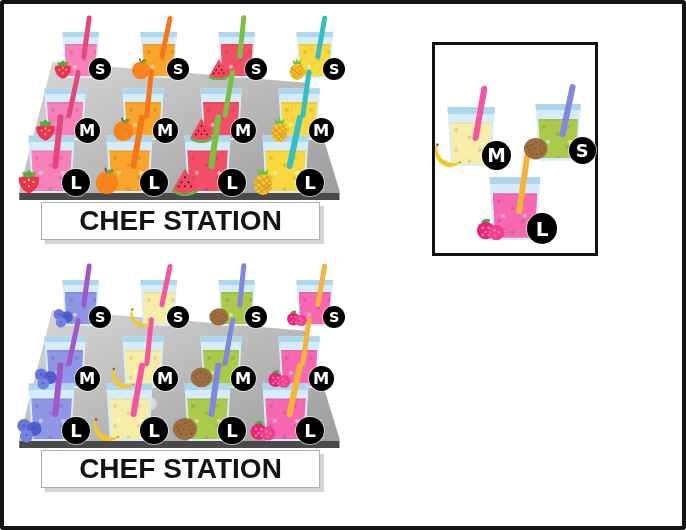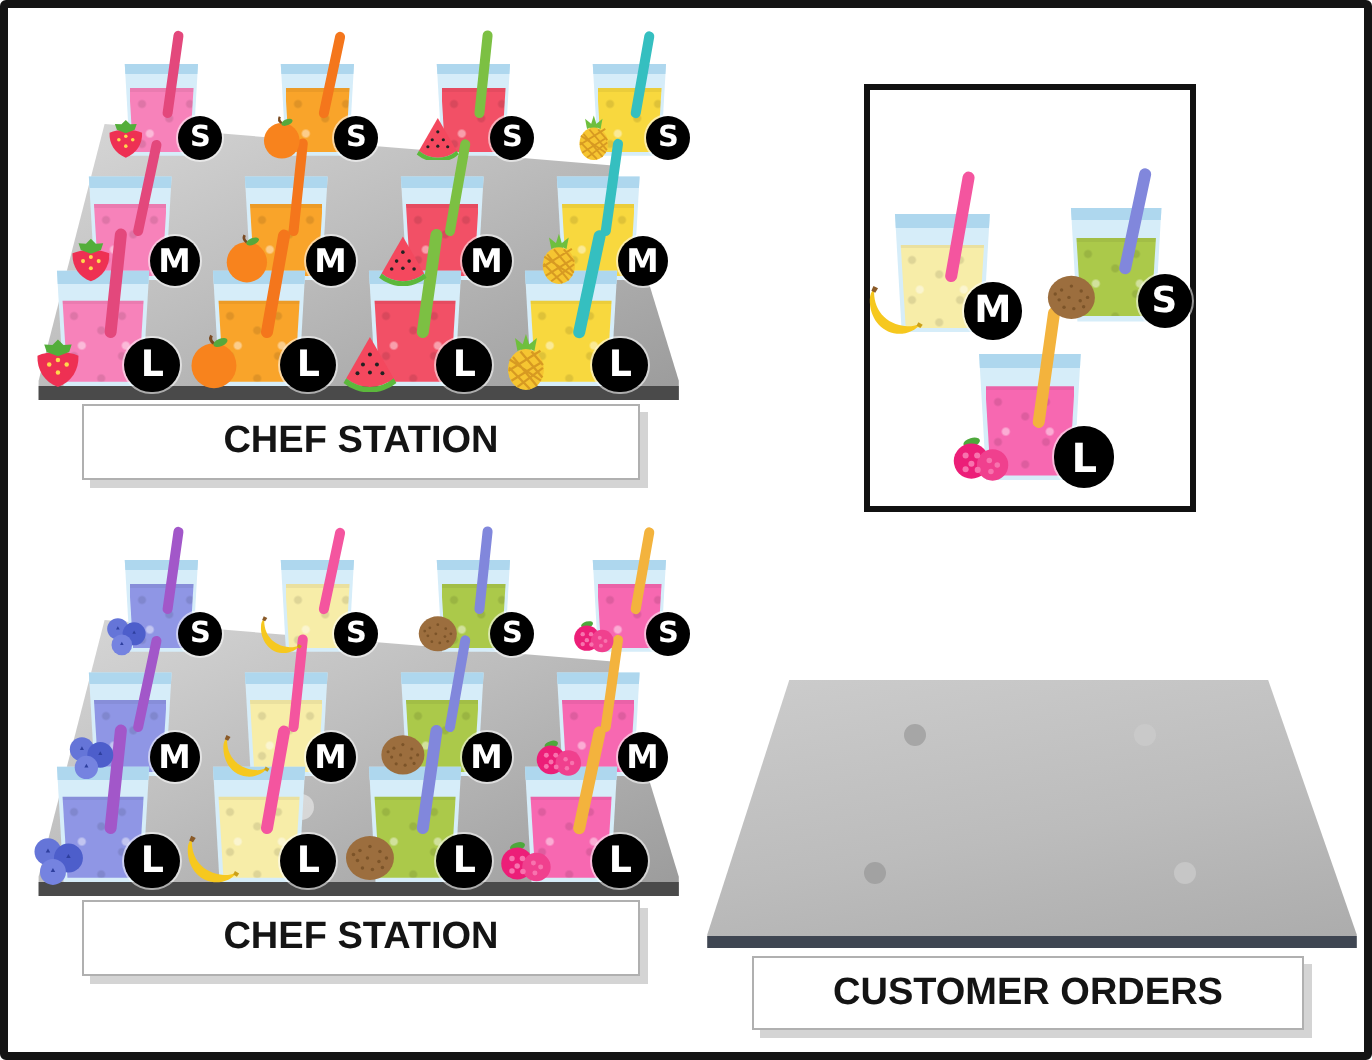--- a/index.html
+++ b/index.html
@@ -21,21 +21,21 @@
     background:
       linear-gradient(var(--table-edge),var(--table-edge)) bottom/100% 7px no-repeat,
       linear-gradient(155deg,var(--table-light) 0%,#bdbdbd 45%,var(--table-dark) 100%);
   }
   .cups{position:absolute;inset:0;}
   .banner{
     position:absolute;left:27px;top:190px;width:277px;height:36px;
     background:var(--banner-bg);border:1px solid #b0b0b0;
     box-shadow:4px 4px 0 #d4d4d4;
     display:flex;align-items:center;justify-content:center;
-    font-weight:700;font-size:19px;letter-spacing:0px;color:var(--banner-text);
+    font-weight:700;font-size:28px;letter-spacing:0px;color:var(--banner-text);
     white-space:nowrap;
   }
 
   
   #customer{left:345px;top:332px;width:334px;height:180px;}
   .customer-table{
     position:absolute;left:3px;top:4px;width:328px;height:134px;
     clip-path:polygon(13% 0%, 86% 0%, 99.5% 95%, 99.5% 100%, .5% 100%, .5% 95%);
     background:
       linear-gradient(var(--ctable-edge),var(--ctable-edge)) bottom/100% 6px no-repeat,
@@ -668,25 +668,14 @@
                 <circle cx="17.9" cy="15.6" r="1"></circle>
                 <circle cx="15.6" cy="18" r="1"></circle>
               </g>
             </svg>
           </div>
           <div class="badge" style="width: 30.68px; height: 30.68px; right: -16.52px; bottom: -3.54px; font-size: 20.06px; background: rgb(0, 0, 0); color: rgb(255, 255, 255);">L</div>
         </div>
       </div>
   </section>
 
-  <section id="customer">
-    <div class="table customer-table">
-        <div class="slot-dot" style="left: 100px; top: 22px; width: 11px; height: 11px; background: rgb(166, 166, 166);"></div>
-        <div class="slot-dot" style="left: 215px; top: 22px; width: 11px; height: 11px; background: rgb(201, 201, 201);"></div>
-        <div class="slot-dot" style="left: 80px; top: 91px; width: 11px; height: 11px; background: rgb(162, 162, 162);"></div>
-        <div class="slot-dot" style="left: 235px; top: 91px; width: 11px; height: 11px; background: rgb(198, 198, 198);"></div>
-      </div>
-    <div class="banner customer-banner">
-      <span>CUSTOMER ORDERS</span>
-    </div>
-  </section>
 
 </div>
 
 </body></html>

